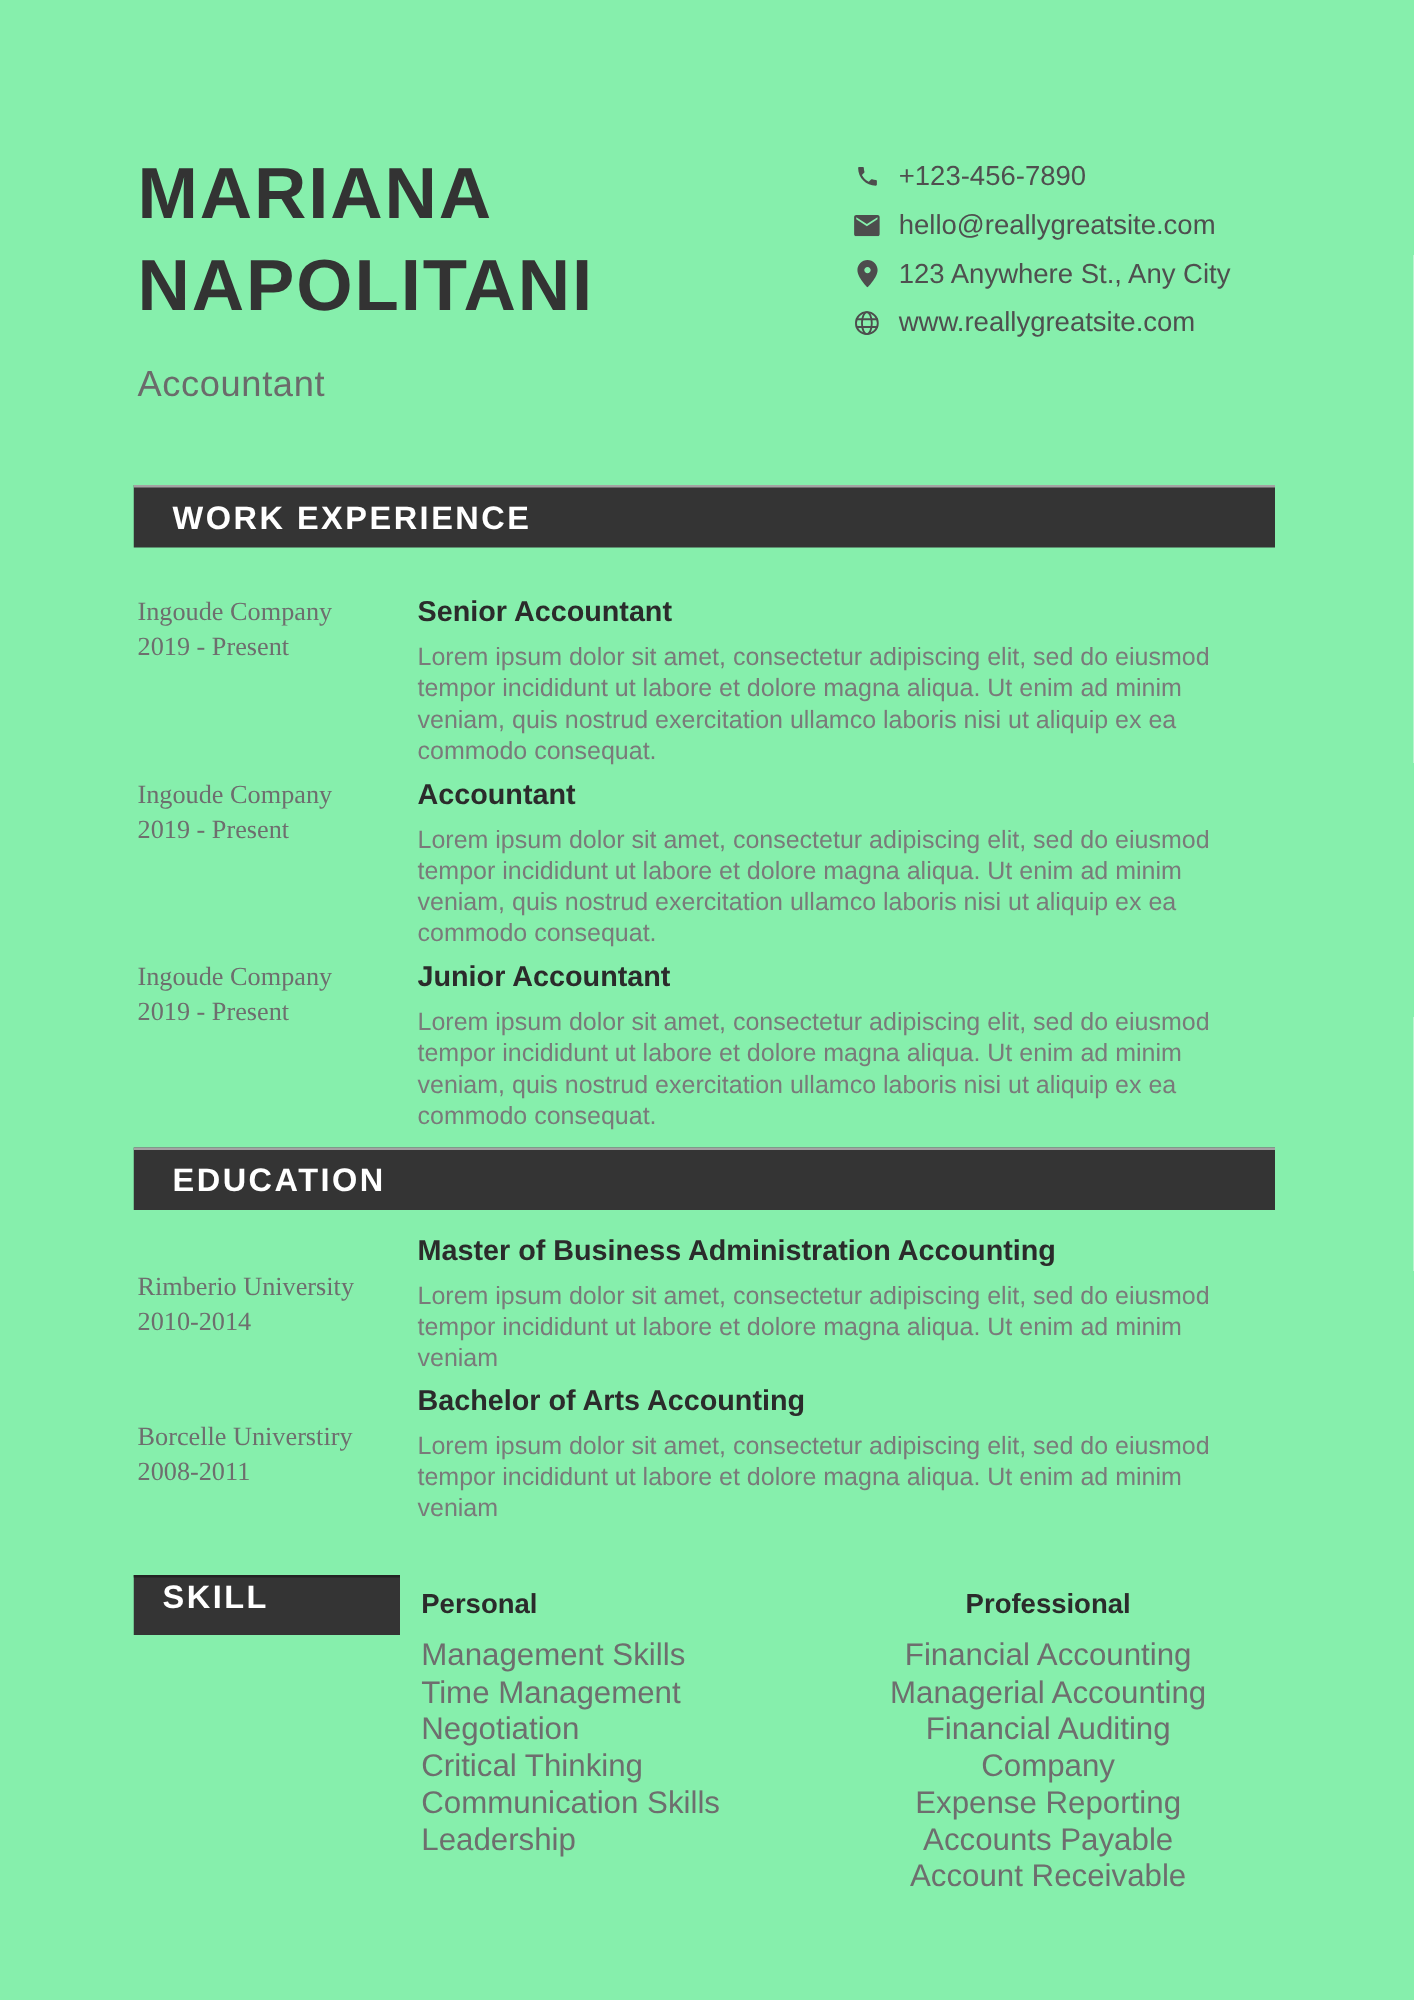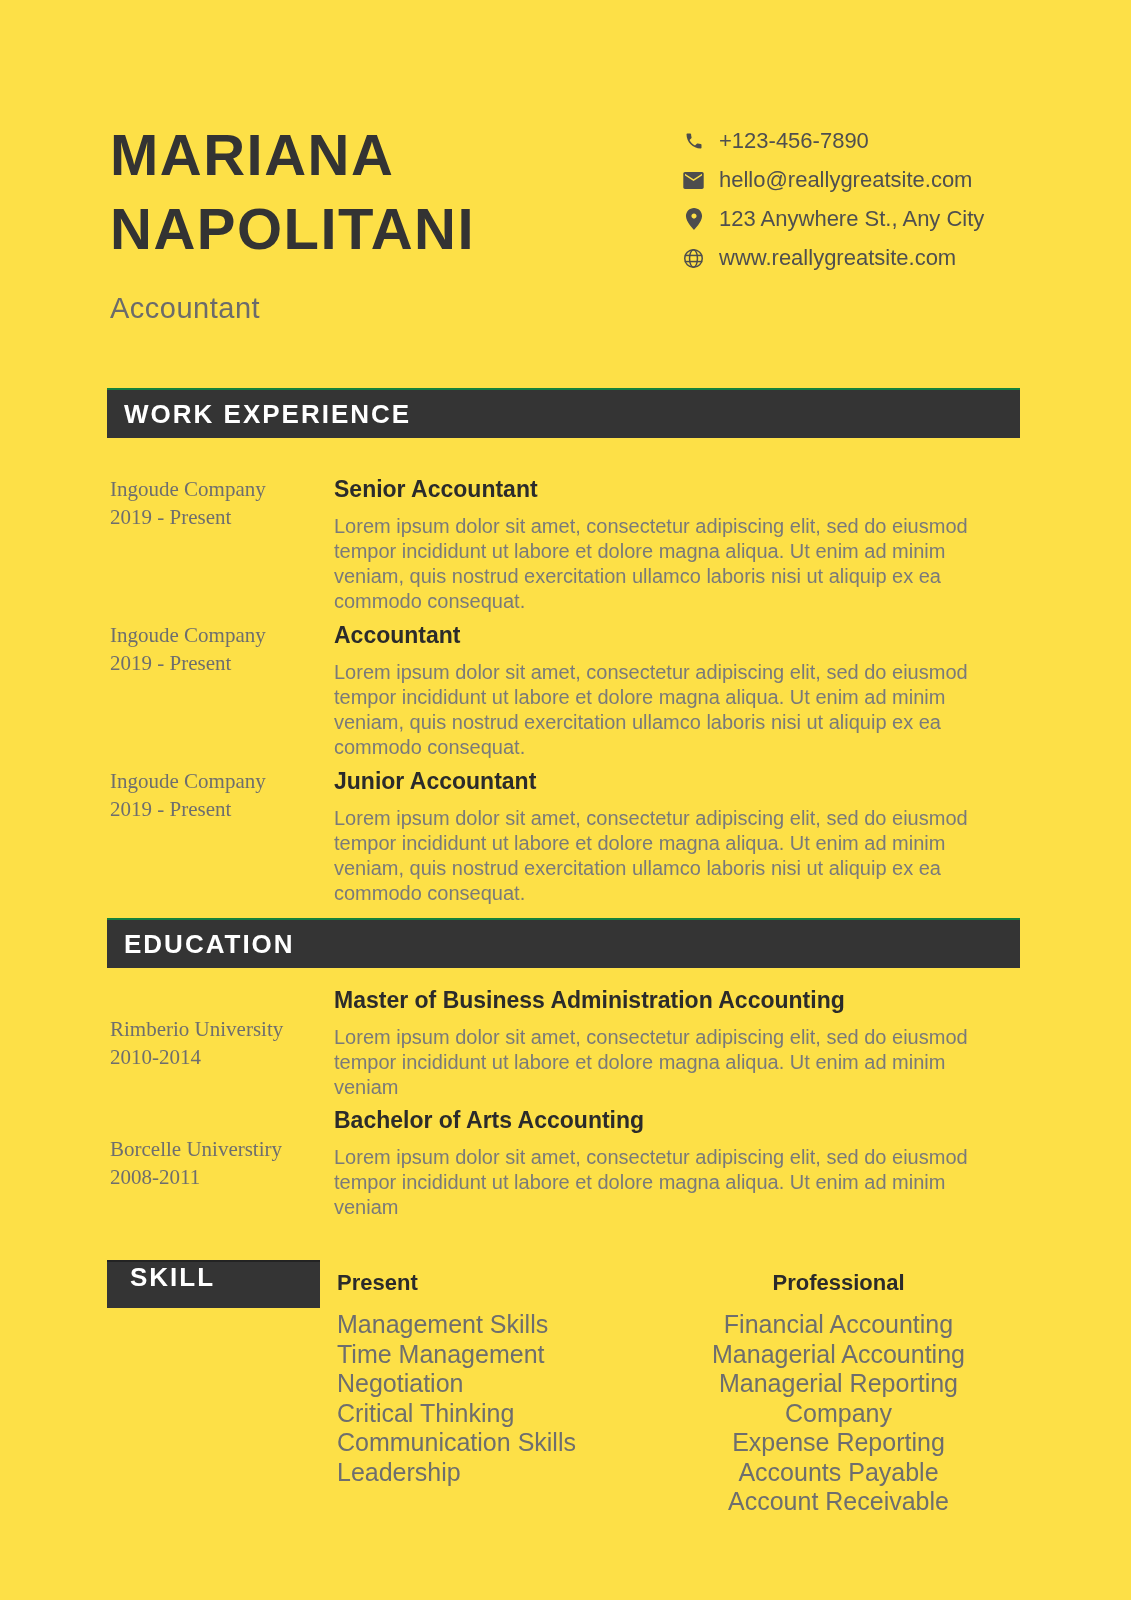--- a/index.html
+++ b/index.html
@@ -1,21 +1,21 @@
 <!DOCTYPE html>
 <html><head>
 <meta charset="utf-8">
 <style>
   * { margin:0; padding:0; box-sizing:border-box; }
   html,body { background:#ffffff; }
   body { font-family:"Liberation Sans", sans-serif; }
   .page {
     position:relative;
     width:1131px; height:1600px;
-    background:#fde047;
+    background:#86efac;
     overflow:hidden;
   }
 
   
   .name-block { position:absolute; left:110px; top:118px; }
   .name-line {
     font-size:58px; font-weight:700; letter-spacing:1.5px;
     line-height:74px; color:#333333;
   }
   .job-title {
@@ -25,22 +25,22 @@
   .contact-block { position:absolute; left:683px; top:130px; }
   .contact-row { display:flex; align-items:center; height:22px; margin-bottom:17px; }
   .contact-icon { width:21px; height:21px; flex:0 0 21px; display:flex; align-items:center; justify-content:center; }
   .contact-icon svg { display:block; }
   .contact-text { margin-left:15px; font-size:22px; color:#4f4f4f; white-space:nowrap; }
 
   
   .main { position:absolute; left:107px; top:388px; width:913px; }
 
   .section-bar {
-    height:50px; background:#343434; border-top:2px solid #15803d;
-    display:flex; align-items:center; padding-left:17px;
+    height:50px; background:#343434; border-top:2px solid #a3a3a3;
+    display:flex; align-items:center; padding-left:31px;
   }
   .section-bar-title {
     color:#ffffff; font-size:26px; font-weight:700; letter-spacing:2px;
   }
 
   .entries { margin-top:37px; }
   .entry { display:flex; margin-bottom:7px; }
   .entry-left { width:227px; flex:0 0 227px; padding-left:3px; }
   .entry-company, .entry-dates { font-size:21px; color:#6e6e6e; line-height:28px;font-family:Liberation Serif, serif; }
   .entry-right { flex:1; max-width:650px; }
@@ -188,37 +188,37 @@
     </div>
 
     <div class="skills-row">
       <div class="skill-bar-wrap">
         <div class="skill-bar">
           <span class="section-bar-title">SKILL</span>
         </div>
       </div>
 
       <div class="skill-col skill-col-personal">
-        <div class="skill-col-header">Present</div>
+        <div class="skill-col-header">Personal</div>
         <ul class="skill-list">
           <li>Management Skills</li>
           <li>Time Management</li>
           <li>Negotiation</li>
           <li>Critical Thinking</li>
           <li>Communication Skills</li>
           <li>Leadership</li>
         </ul>
       </div>
 
       <div class="skill-col skill-col-professional">
         <div class="skill-col-header">Professional</div>
         <ul class="skill-list">
           <li>Financial Accounting</li>
           <li>Managerial Accounting</li>
-          <li>Managerial Reporting</li>
+          <li>Financial Auditing</li>
           <li>Company</li>
           <li>Expense Reporting</li>
           <li>Accounts Payable</li>
           <li>Account Receivable</li>
         </ul>
       </div>
     </div>
 
   </div>
 </div>

